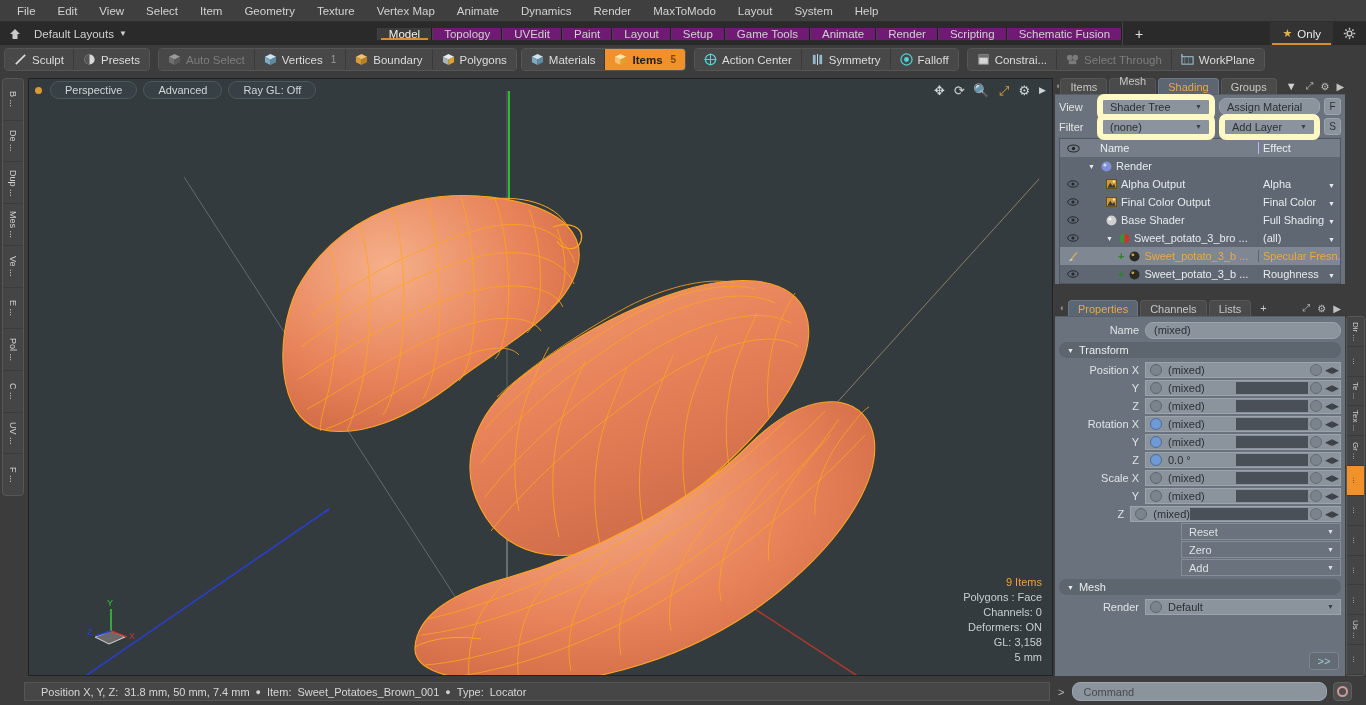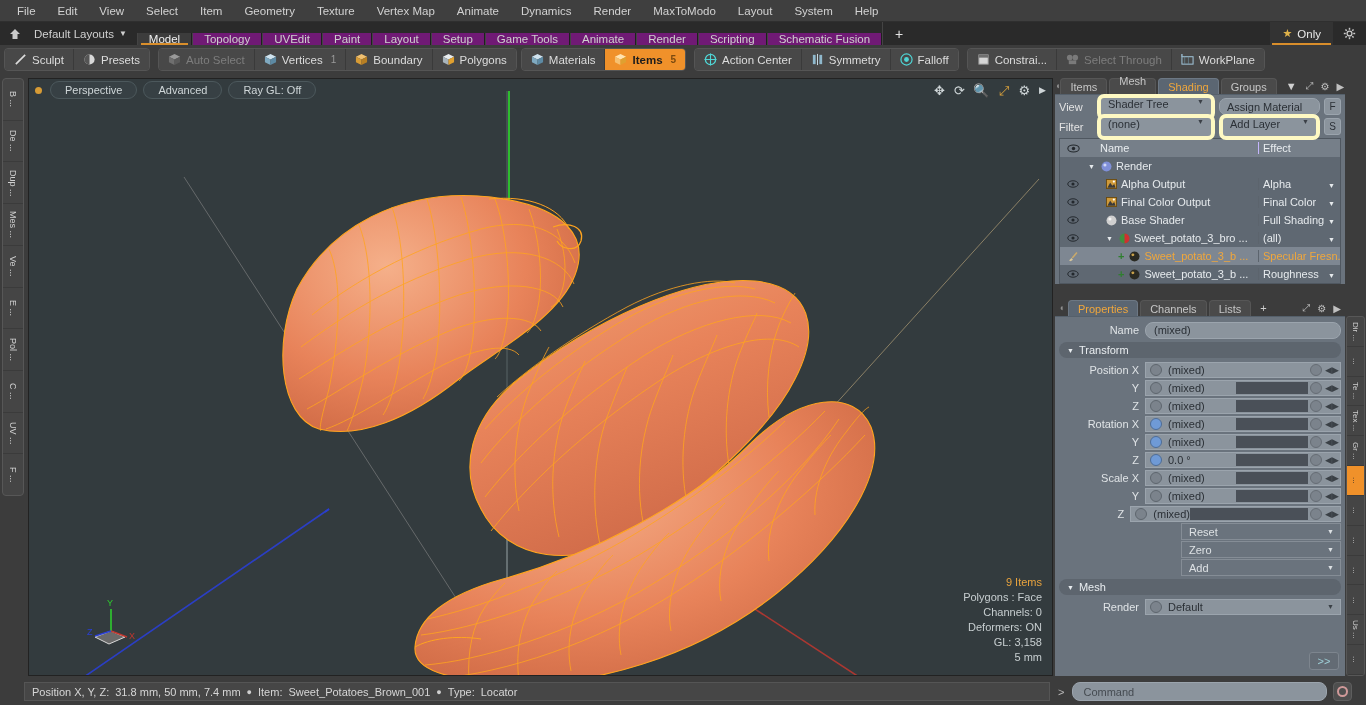--- a/index.html
+++ b/index.html
@@ -28,21 +28,21 @@
   }
   .lb-home {
     width:30px; display:flex; align-items:center; justify-content:center;
     color:#b9b9b9; font-size:13px;
   }
   .lb-layouts {
     display:flex; align-items:center; padding:0 10px 0 4px; color:#d0d0d0;
     font-size:11.5px; white-space:nowrap;
   }
   .lb-layouts .caret { margin-left:5px; font-size:8px; }
-  .lb-tabs { display:flex; align-items:flex-end; }
+  .lb-tabs { display:flex; align-items:center; margin-left:240px; }
   .lb-tab {
     padding:0 11px; display:flex; align-items:center; justify-content:center;
     color:#cfcfcf; font-size:11.5px; background:#701a75;
     border-left:1px solid #444; border-right:1px solid #1f1f1f;
     position:relative; white-space:nowrap;
   }
   .lb-tab.active { background:#3c3c3c; color:#f0f0f0; }
   .lb-tab.active:after {
     content:""; position:absolute; left:3px; right:3px; bottom:0; height:2px;
     background:#d98e2b;
@@ -138,22 +138,22 @@
     border-radius:4px 4px 0 0; margin-right:2px;
   }
   .tab.active { background:#5b6672; color:#f0a73c; border-color:#6d7884; }
   .tab.plus { padding:0 7px; background:transparent; border:none; color:#d0d0d0; }
   .tab-icons { margin-left:auto; display:flex; align-items:center; gap:7px; padding-right:4px; color:#c0c0c0; font-size:10px; }
 
   .rp-body { background:#6a737d; padding:3px 4px 0 4px; }
   .rowline { display:flex; align-items:center; gap:4px; margin-bottom:3px; height:17px; }
   .rlabel { width:34px; text-align:left; color:#e4e4e4; font-size:11px; }
   .ddown {
-    flex:1; height:26px; background:#8b949d; border:4px solid #fef9c3; border-radius:7px;
-    display:flex; padding:0 7px; color:#2b3036; font-size:11px;
+    flex:1; height:26px; background:#8b949d; border:6px solid #fef9c3; border-radius:7px;
+    display:flex; align-items:center; padding:0 7px; color:#2b3036; font-size:11px;
     position:relative;
   }
   .ddown .ar { position:absolute; right:7px; font-size:7px; color:#3b4047; }
   .btnpill {
     flex:1; height:17px; background:#8b949d; border:1px solid #9ba4ad; border-radius:7px;
     display:flex; align-items:center; padding:0 7px; color:#2b3036; font-size:11px; position:relative;
   }
   .sqbtn {
     width:17px; height:17px; background:#8b949d; border:1px solid #9ba4ad; border-radius:3px;
     display:flex; align-items:center; justify-content:center; color:#2b3036; font-size:10px;
@@ -226,21 +226,21 @@
   }
   .rrail-item.on { background:#f0912a; color:#2a2a2a; }
 
   
   .statusbar {
     position:absolute; bottom:0; left:0; width:1366px; height:27px;
     background:#3c3c3c; display:flex; align-items:center;
   }
   .sb-left {
     margin-left:24px; height:19px; flex:0 0 1026px; background:#464646;
-    border:1px solid #555; display:flex; align-items:center; padding:0 7px;
+    border:1px solid #555; display:flex; align-items:center; padding:0 16px;
     color:#d6d6d6; font-size:11px; gap:6px; white-space:nowrap;
   }
   .sb-left .bullet { color:#cfcfcf; font-size:9px; }
   .sb-right { display:flex; align-items:center; gap:6px; margin-left:6px; }
   .sb-gt { color:#b9b9b9; font-size:11px; padding:0 2px; }
   .cmdfield {
     width:255px; height:19px; background:#8b949d; border:1px solid #9ba4ad;
     border-radius:8px; display:flex; align-items:center; padding:0 10px;
     color:#454b51; font-size:11px;
   }

